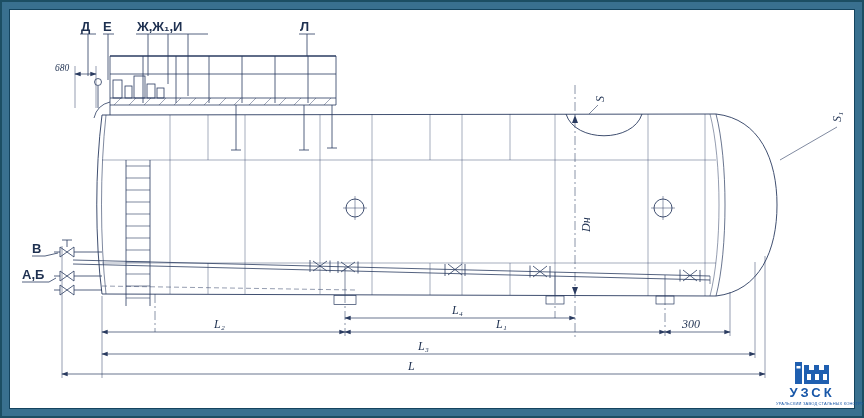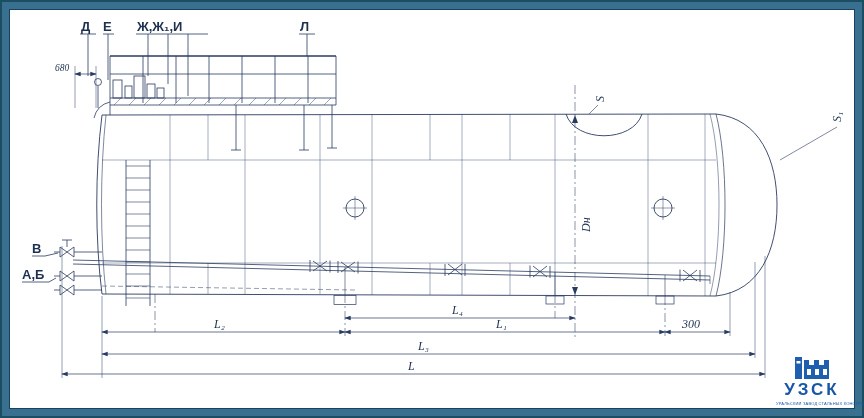--- a/index.html
+++ b/index.html
@@ -15,21 +15,21 @@
     background:#ffffff;box-shadow:0 0 0 1px #14445f;
   }
   svg text{fill:#1e3050;}
   .callout{font:700 13px "Liberation Sans", sans-serif;}
   .dim-label{font:italic 12px "Liberation Serif", serif;}
   .dim-small{font:italic 9.5px "Liberation Serif", serif;}
   .logo{
     position:absolute;right:16px;bottom:12px;width:72px;text-align:center;z-index:6;
   }
   .logo-text{
-    color:#1857a8;font-weight:700;font-size:17px;letter-spacing:3px;
+    color:#1857a8;font-weight:700;font-size:13px;letter-spacing:3px;
     font-family:"Liberation Sans", sans-serif;line-height:1.1;
   }
   .logo-caption{
     color:#1857a8;font-size:4px;letter-spacing:.2px;white-space:nowrap;
     font-family:"Liberation Sans", sans-serif;margin-top:1px;
   }
 </style>
 </head>
 <body>
 

